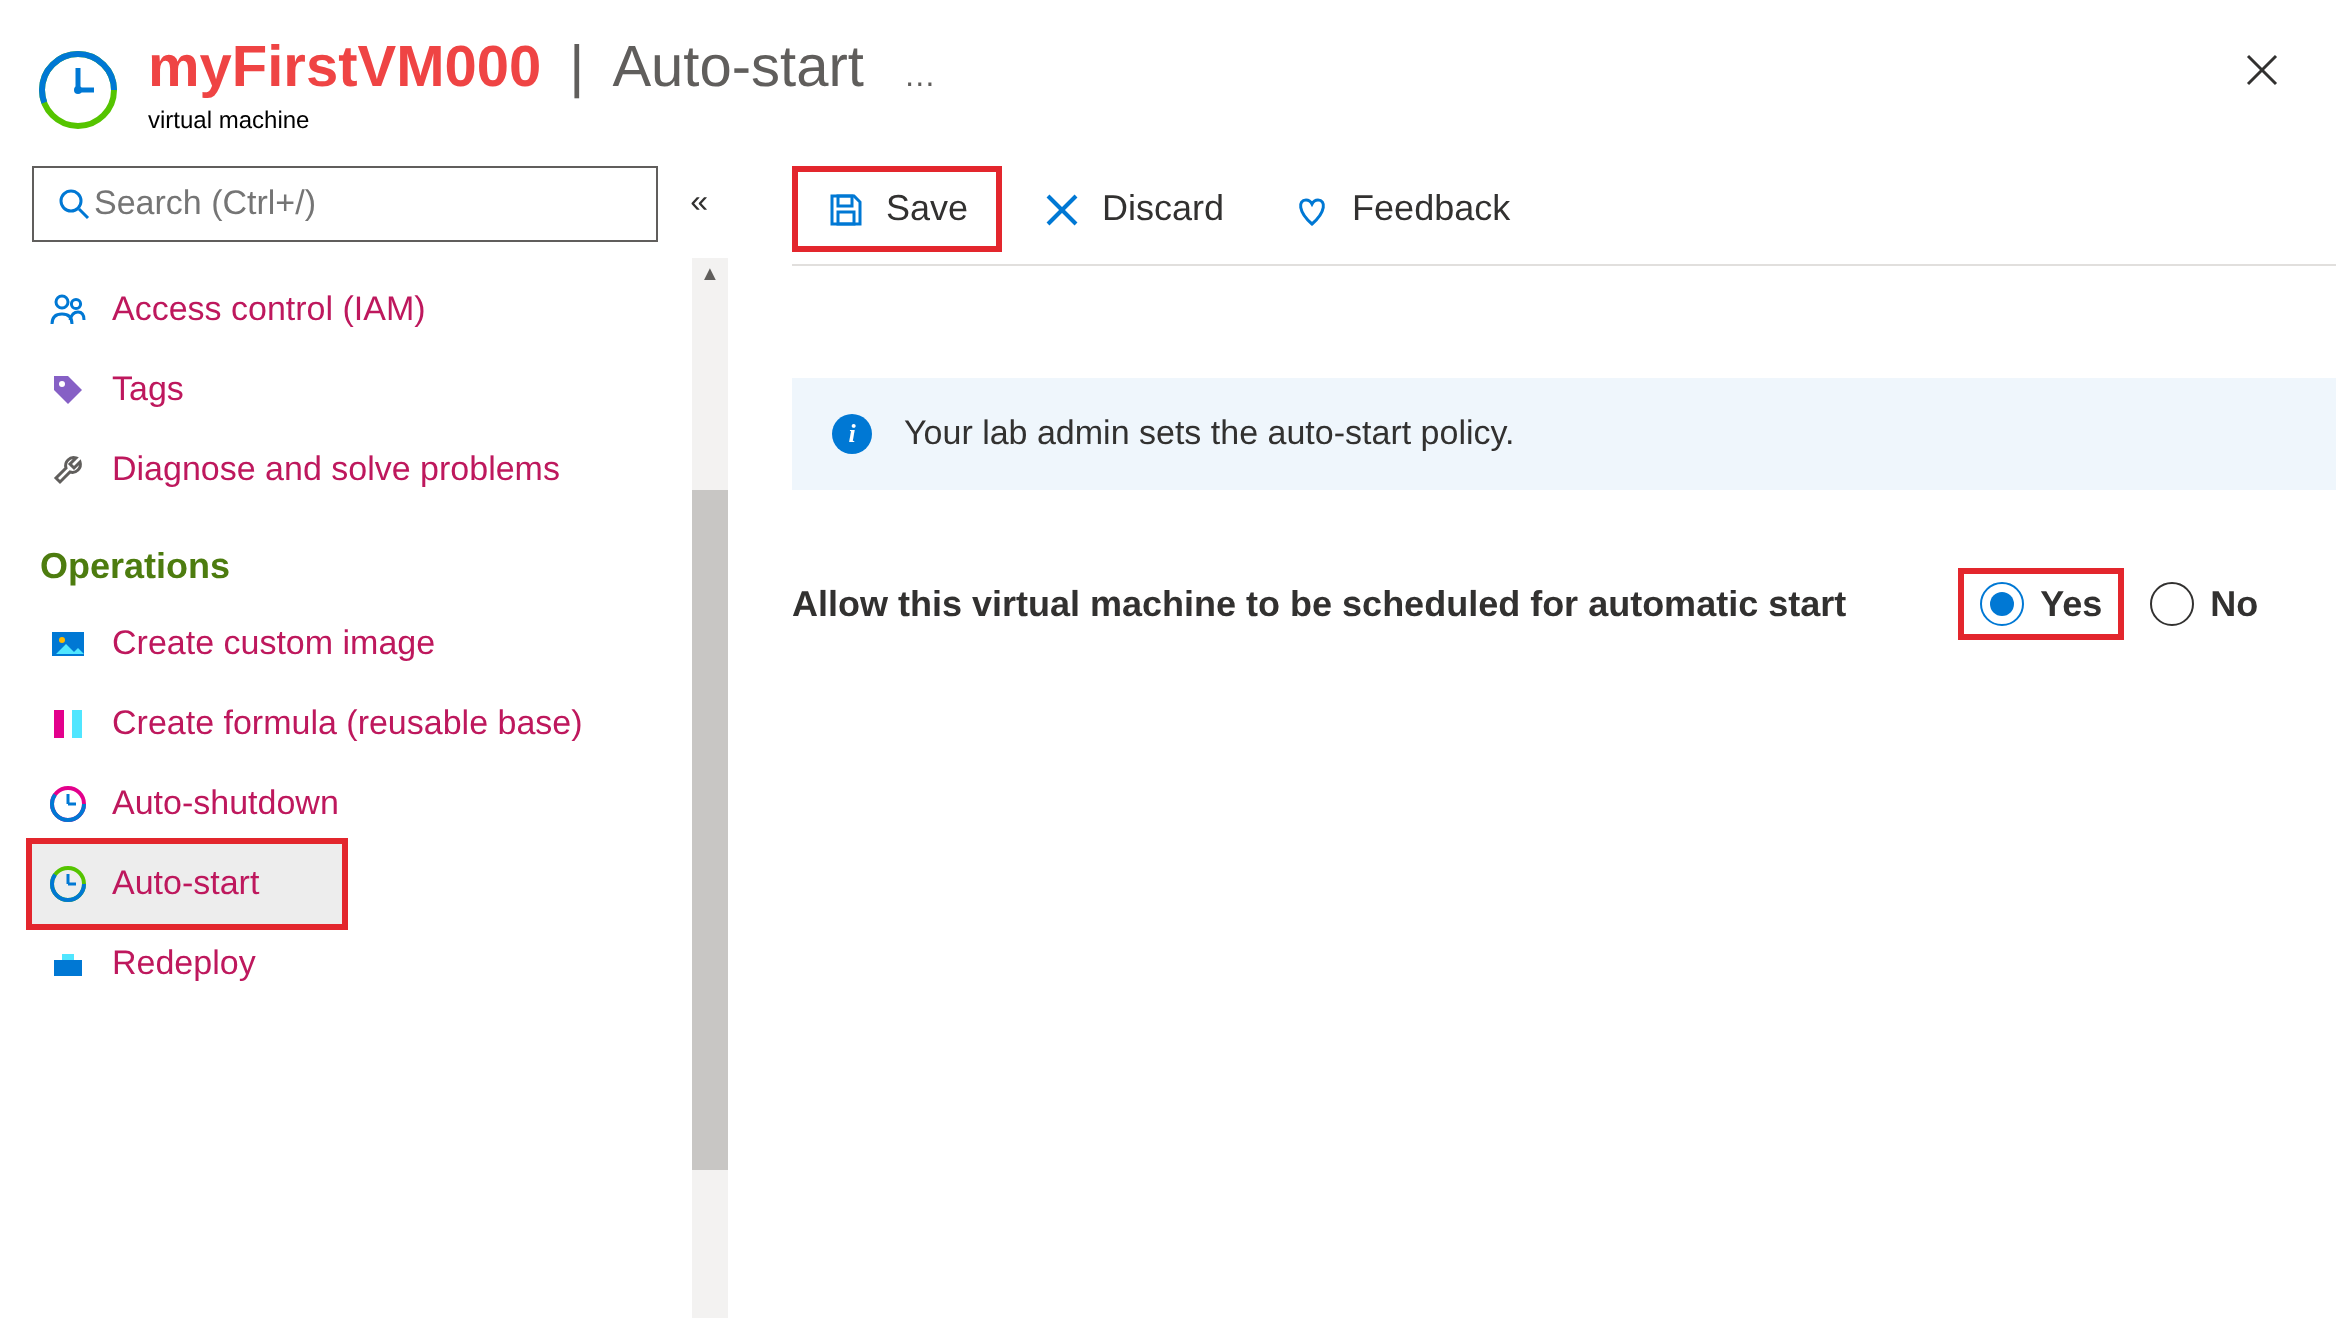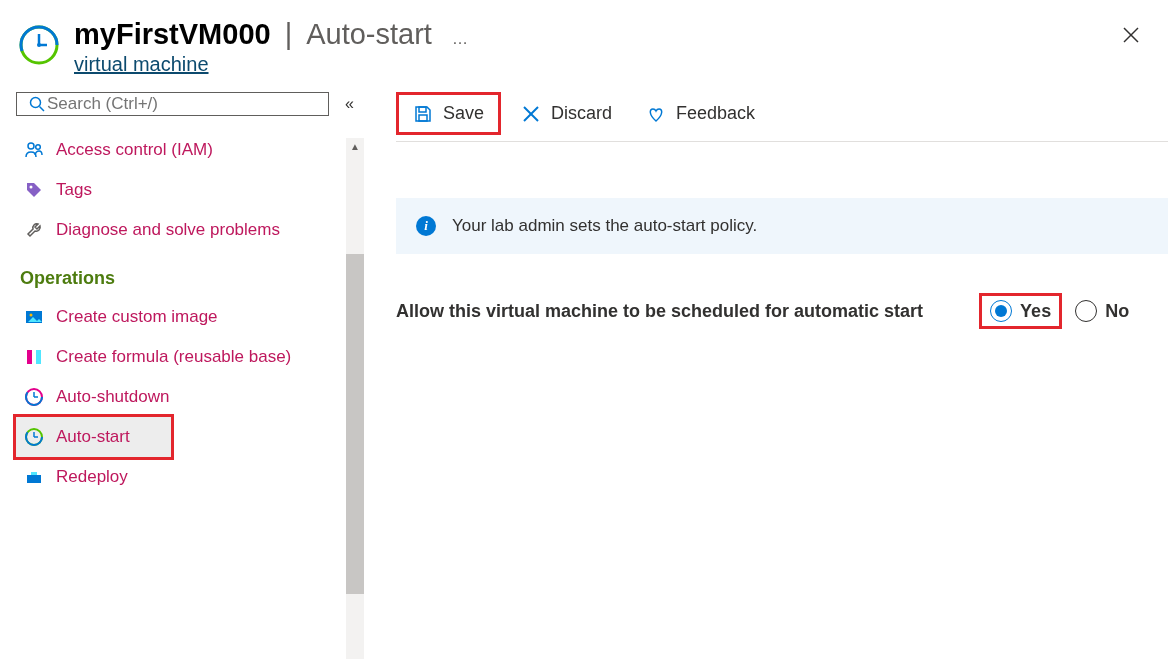--- a/index.html
+++ b/index.html
@@ -26,34 +26,33 @@
     }
     .header-titles { flex: 1; }
     .title-line {
       display: flex;
       align-items: baseline;
       gap: 14px;
     }
     .resource-name {
       font-size: 29px;
       font-weight: 600;
-      color: #000000;
+      color: #ef4444;
     }
     .divider-bar { font-size: 29px; font-weight: 300; color: #605e5c; }
     .page-title {
       font-size: 29px;
       font-weight: 400;
       color: #605e5c;
     }
     .dots { font-size: 16px; color: #605e5c; letter-spacing: 1px; padding-left: 6px;}
     .subtitle {
-      font-size: 20px;
-      color: #0c4a6e;
+      font-size: 12px;
+      color: #000000;
       margin-top: 2px;
-      text-decoration: underline;
     }
     .close-btn {
       position: absolute;
       right: 28px;
       top: 24px;
       font-size: 22px;
       color: #323130;
       cursor: pointer;
       background: none;
       border: none;
@@ -67,21 +66,21 @@
       padding: 6px 0 0 16px;
       position: relative;
     }
     .search-row { display: flex; align-items: center; gap: 10px; margin-bottom: 14px;}
     .search-box {
       flex: 1;
       border: 1px solid #605e5c;
       display: flex;
       align-items: center;
       padding: 6px 10px;
-      height: 24px;
+      height: 38px;
     }
     .search-box input {
       border: none;
       outline: none;
       font-size: 17px;
       color: #605e5c;
       width: 100%;
       background: transparent;
     }
     .collapse-btn {

